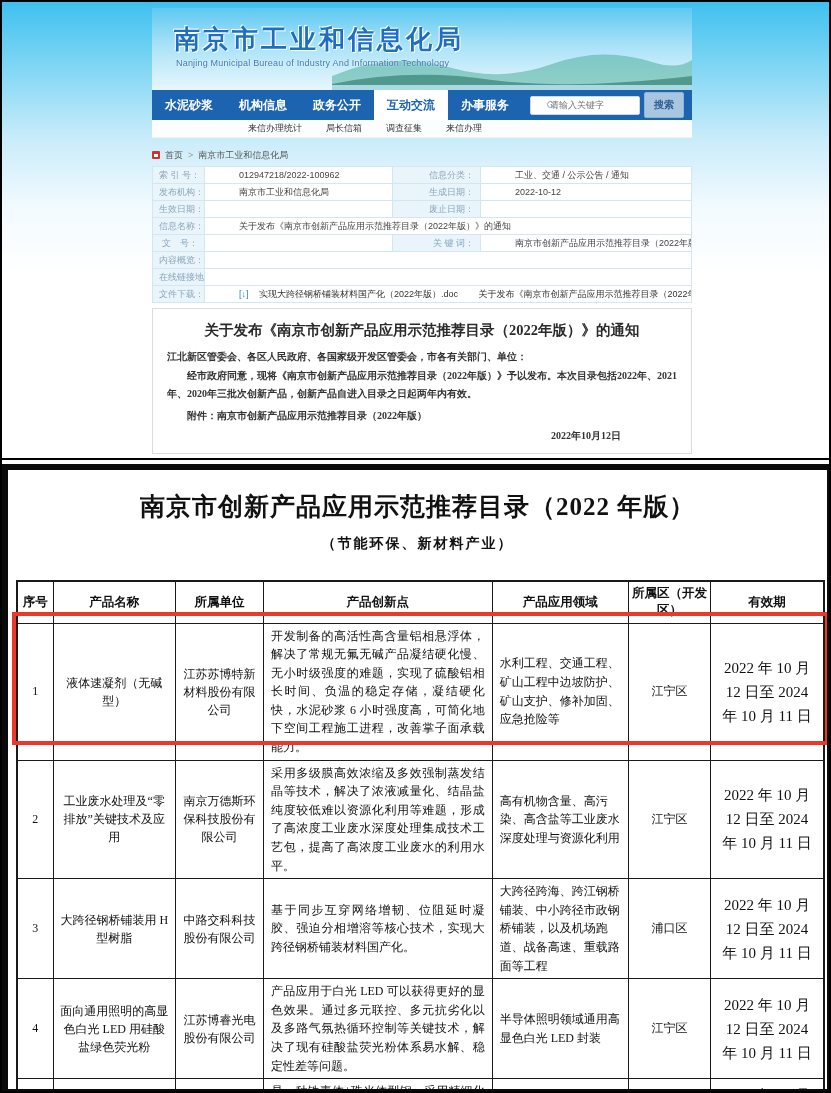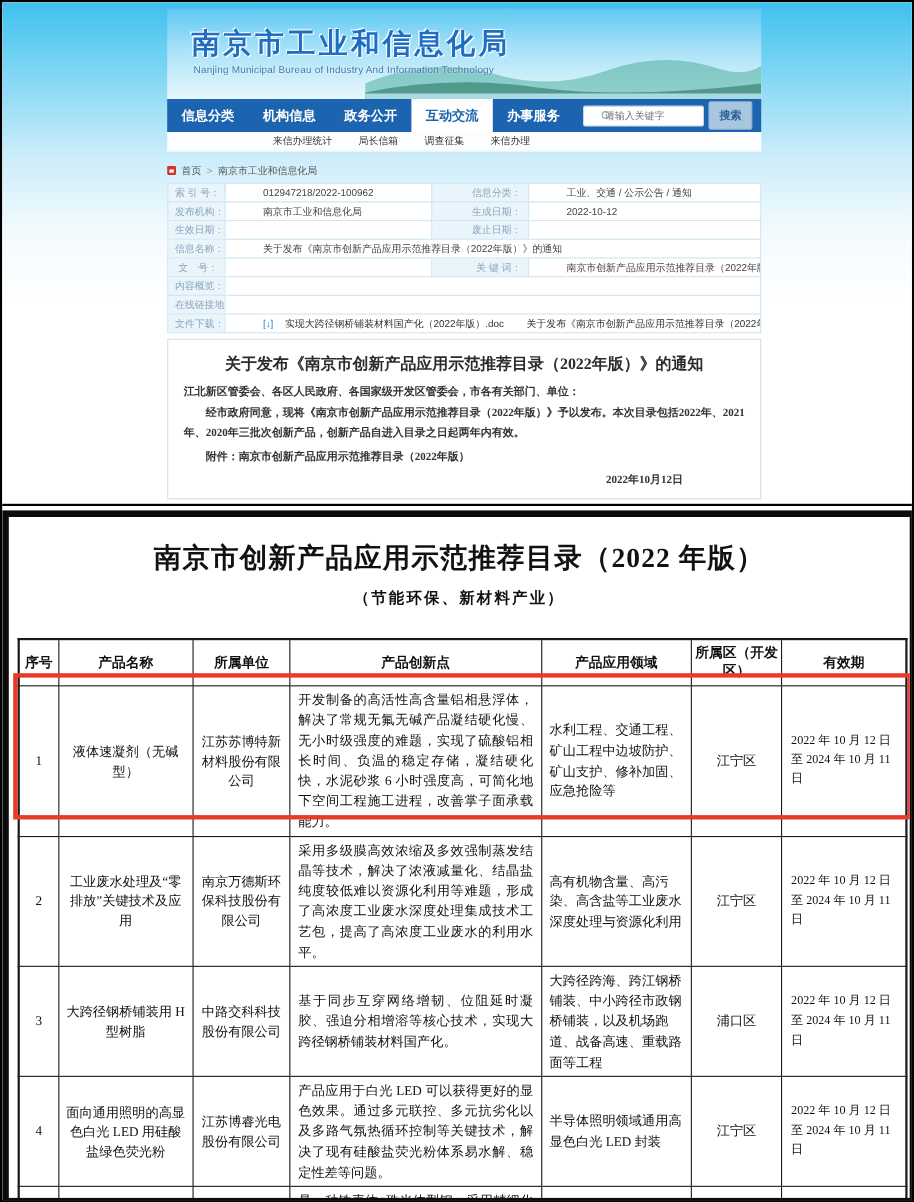--- a/index.html
+++ b/index.html
@@ -71,21 +71,21 @@
   .catalog-wrap { position:absolute; left:8px; top:90px; width:809px; }
   table.catalog { border-collapse:collapse; width:100%; table-layout:fixed; border:2px solid #1a1a1a; }
   table.catalog th, table.catalog td { border:1px solid #1a1a1a; vertical-align:middle; color:#111; }
   table.catalog th { font-size:12.5px; font-weight:bold; height:42px; padding:1px 2px; }
   td.c-no { text-align:center; font-size:12px; }
   td.c-name { text-align:center; font-size:12px; padding:2px 5px; line-height:1.5; }
   td.c-unit { text-align:center; font-size:12px; padding:2px 5px; line-height:1.5; }
   td.c-innov { text-align:justify; font-size:12px; padding:3px 7px; line-height:1.55; }
   td.c-field { text-align:left; font-size:12px; padding:3px 7px; line-height:1.55; }
   td.c-district { text-align:center; font-size:12px; }
-  td.c-valid { font-size:11px; padding:2px 8px; line-height:1.6; }
+  td.c-valid { text-align:center; font-size:15px; padding:2px 8px; line-height:1.6; }
   tr[data-rowidx="0"] { height:126px; }
   tr[data-rowidx="1"] { height:103px; }
   tr[data-rowidx="2"] { height:95px; }
   tr[data-rowidx="3"] { height:87px; }
   tr[data-rowidx="4"] { height:70px; }
   .highlight-box { position:absolute; left:-4px; top:32px; width:817px; height:133px;
     border:4px solid #e8392a; pointer-events:none; z-index:5; }
 </style>
 </head>
 <body>
@@ -98,21 +98,21 @@
       <svg class="banner-hills" viewBox="0 0 360 52" preserveAspectRatio="none">
         <path d="M0,52 L0,38 Q60,12 120,30 Q170,44 220,26 Q270,8 320,24 Q345,32 360,22 L360,52 Z" fill="#4fae9c" opacity="0.55"></path>
         <path d="M0,52 L0,46 Q80,30 160,42 Q240,52 360,38 L360,52 Z" fill="#2f7d6b" opacity="0.65"></path>
         <rect x="0" y="47" width="360" height="5" fill="#bfe9f6" opacity="0.8"></rect>
       </svg>
       <div class="site-logo">南京市工业和信息化局</div>
       <div class="site-logo-en">Nanjing Municipal Bureau of Industry And Information Technology</div>
     </div>
 
     <div class="content-col navbar" style="position:absolute;">
-      <span class="nav-item">信息分类</span>
+      <span class="nav-item">水泥砂浆</span>
       <span class="nav-item">机构信息</span>
       <span class="nav-item">政务公开</span>
       <span class="nav-item active">互动交流</span>
       <span class="nav-item">办事服务</span>
       <span class="nav-search">
         <span class="search-box">
           <span class="mag-icon"></span>
           <input type="text" placeholder="请输入关键字" style="">
         </span>
         <span class="search-btn">搜索</span>

